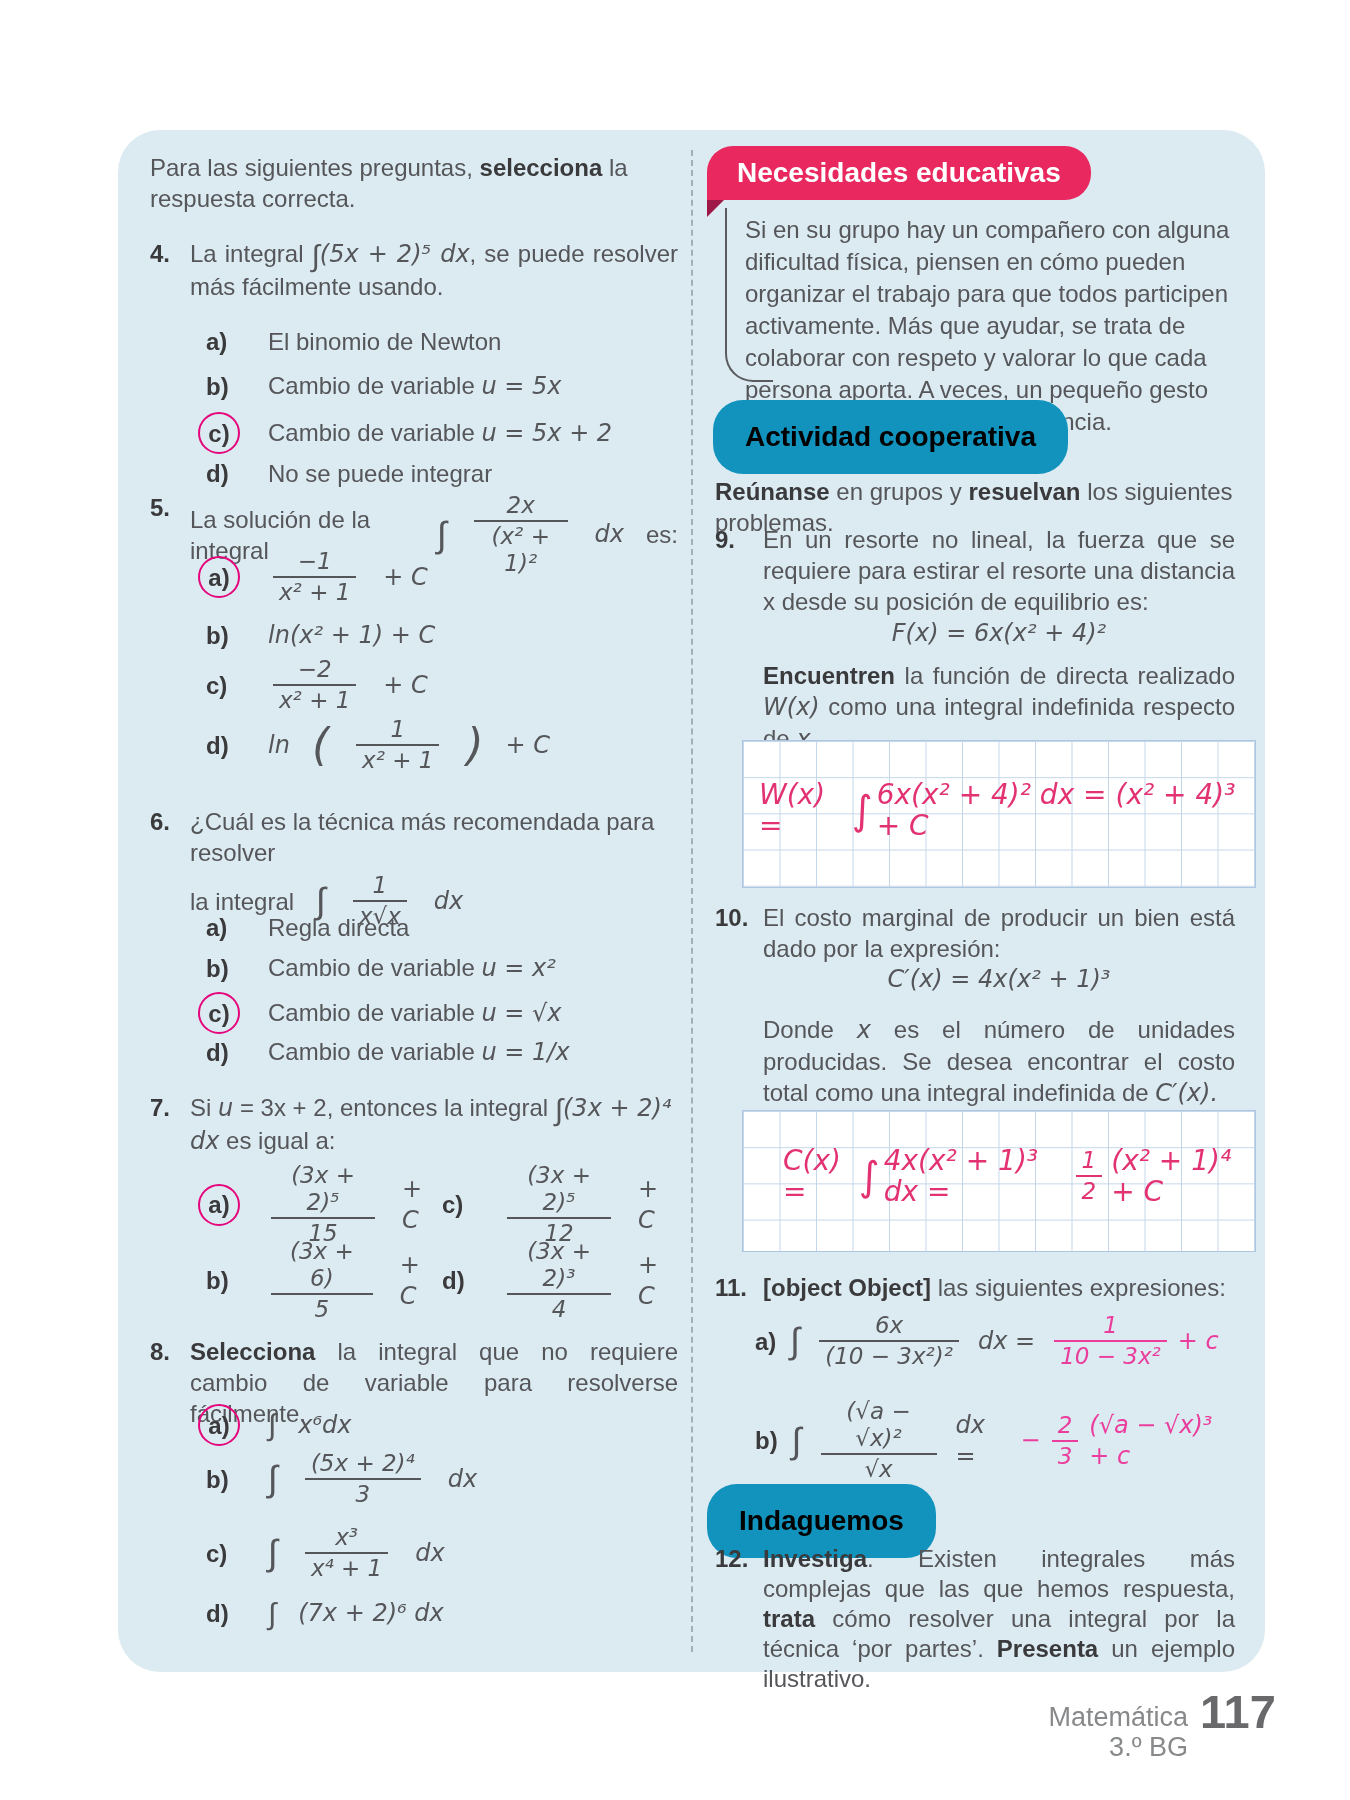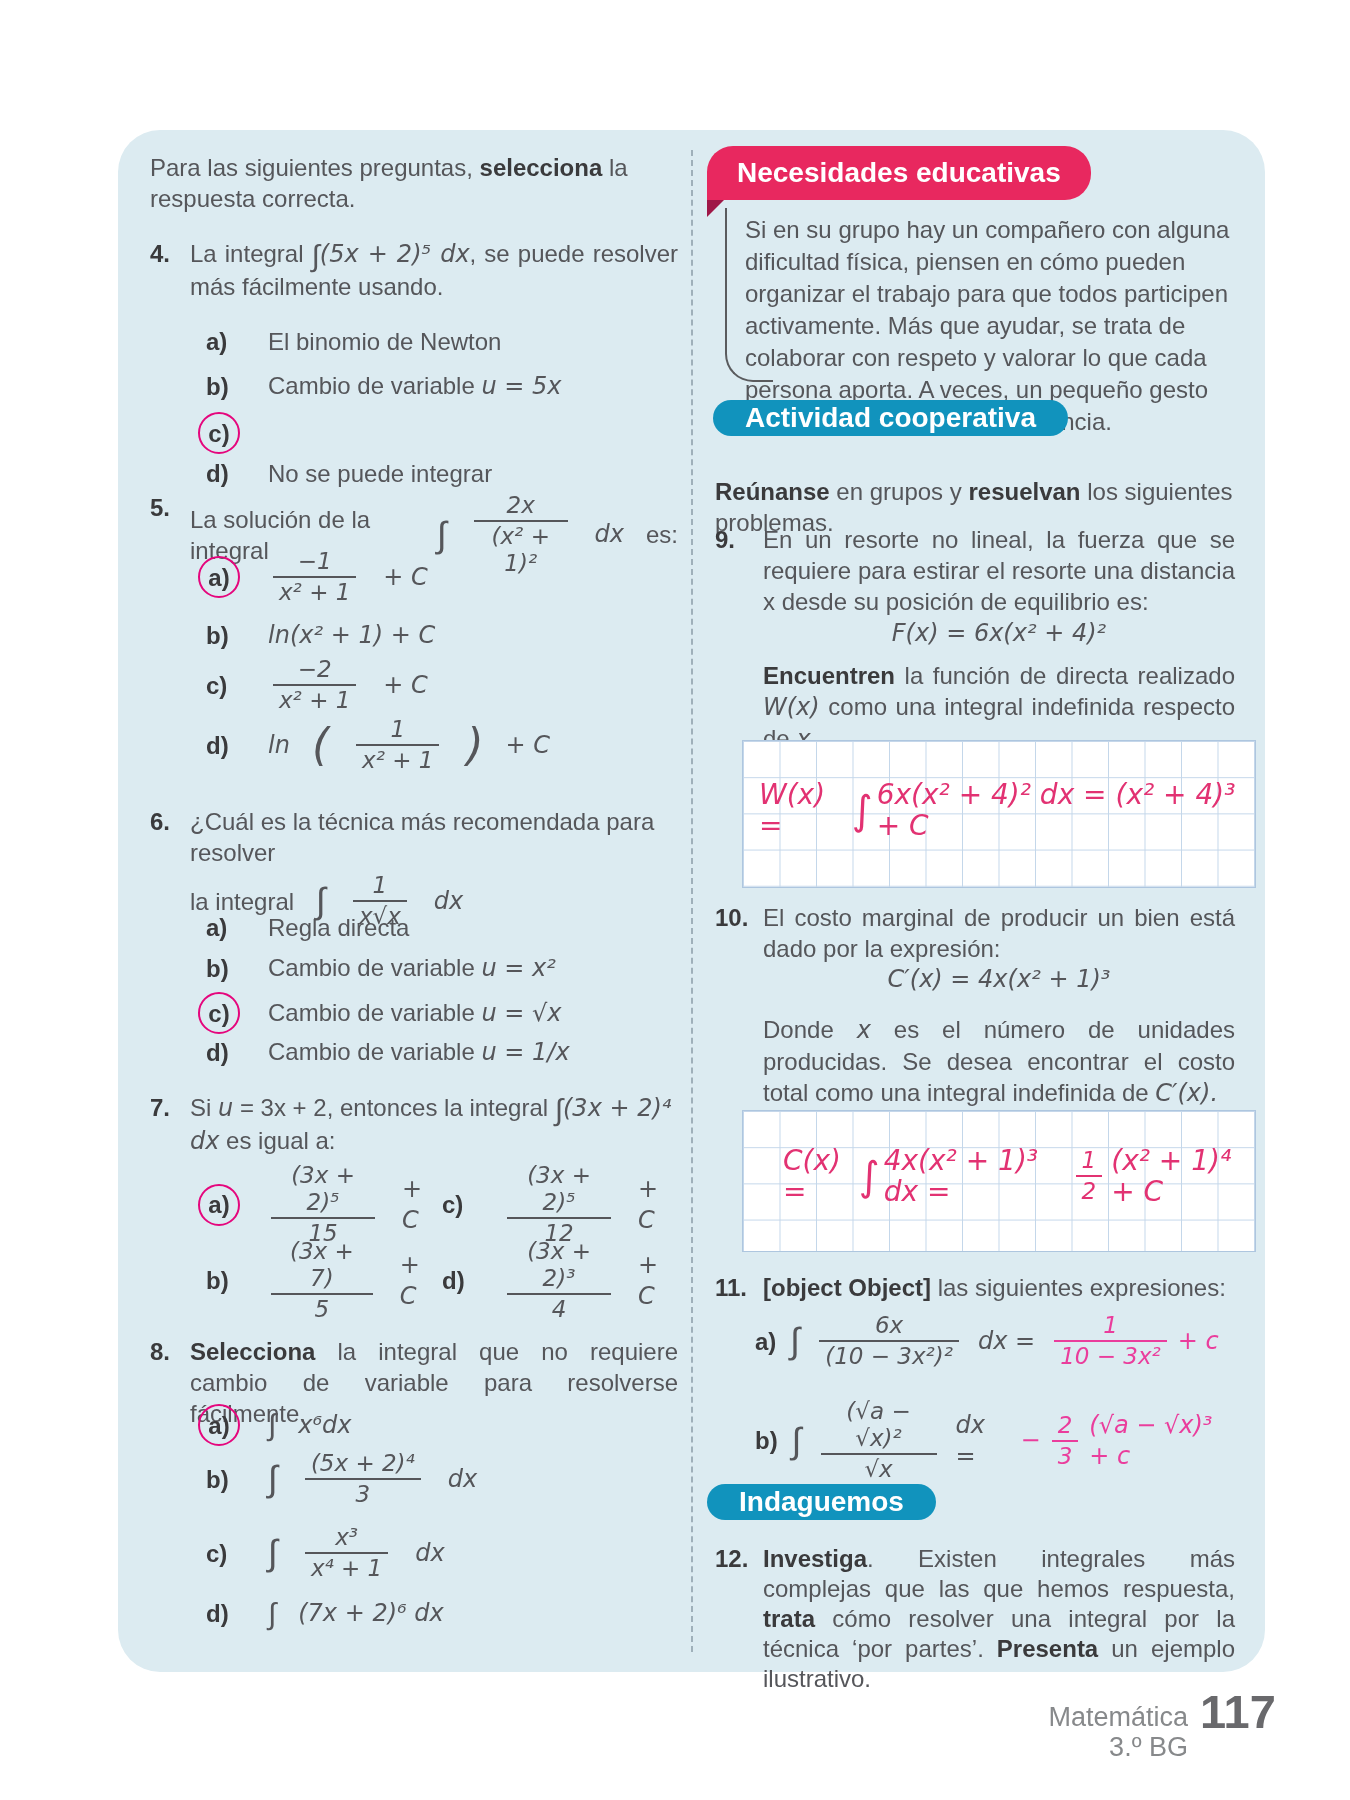--- a/index.html
+++ b/index.html
@@ -41,22 +41,22 @@
     border-radius:50%;}
   .bigp{font-size:44px;font-weight:200;line-height:0.8;vertical-align:middle;
     font-family:"DejaVu Sans",sans-serif;}
   .opt2col{position:absolute;left:56px;right:0;display:flex;}
   .cell{display:flex;align-items:center;gap:14px;width:50%;}
   .banner-pink{position:absolute;display:inline-block;background:#e8285f;color:#fff;
     font-weight:bold;font-size:28px;line-height:28px;padding:13px 30px;
     border-radius:26px 26px 26px 0;}
   .fold{position:absolute;width:0;height:0;
     border-top:17px solid #9f1747;border-right:17px solid transparent;}
-  .pill{position:absolute;display:inline-block;background:#1193bd;color:#ffffff;
-    font-weight:bold;font-size:28px;line-height:28px;padding:4px 32px;
+  .pill{position:absolute;display:inline-block;background:#1193bd;color:#000000;
+    font-weight:bold;font-size:28px;line-height:28px;padding:23px 32px;
     border-radius:30px;}
   .note-wrap{position:absolute;}
   .note-bracket{position:absolute;left:10px;top:-6px;width:46px;height:172px;
     border-left:2px solid #5a5b5e;border-bottom:2px solid #5a5b5e;
     border-bottom-left-radius:28px;}
   .note-body{margin-left:30px;line-height:32px;}
   .gridbox{position:absolute;background:#ffffff;border:1px solid #aec6df;
     background-image:
       linear-gradient(to right,#c4d7ea 1px,transparent 1px),
       linear-gradient(to bottom,#c4d7ea 1px,transparent 1px);
@@ -102,20 +102,21 @@
   <div class="opt" style="top:370px">
     <span class="letter-box">
         <span class="letter">b)</span>
       </span>
     <span><span>Cambio de variable </span><span class="m mi">u = 5x</span></span>
   </div>
   <div class="opt" style="top:412px">
     <span class="letter-box">
         <span class="letter circled">c)</span>
       </span>
+    <span><span>Cambio de variable </span><span class="m mi">u = 5x + 2</span></span>
   </div>
   <div class="opt" style="top:458px">
     <span class="letter-box">
         <span class="letter">d)</span>
       </span>
     <span>No se puede integrar</span>
   </div>
 
   <div class="abs qrow" style="top:492px">
     <span class="qnum">5.</span>
@@ -248,21 +249,21 @@
         </span>
     </span>
   </div>
   <div class="opt2col" style="top:1238px">
     <span class="cell">
       <span class="letter-box">
           <span class="letter">b)</span>
         </span>
       <span class="inlrow m mi">
           <span class="frac">
-            <span class="fnum">(3x + 7)</span>
+            <span class="fnum">(3x + 6)</span>
             <span class="fden">5</span>
           </span>
           <span>+ C</span>
         </span>
     </span>
     <span class="cell">
       <span class="letter-box">
           <span class="letter">d)</span>
         </span>
       <span class="inlrow m mi">

